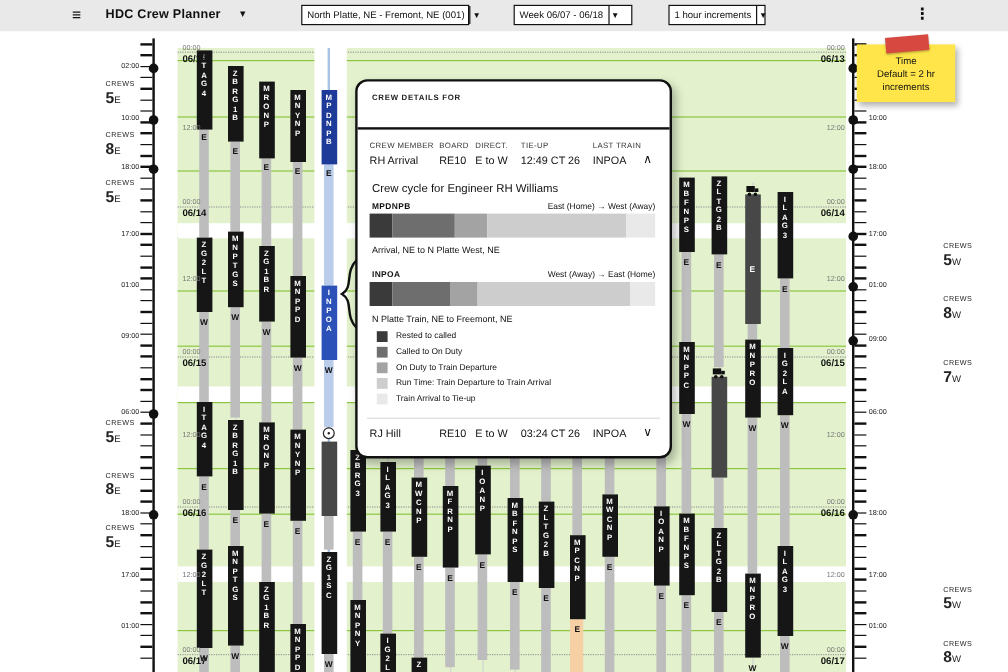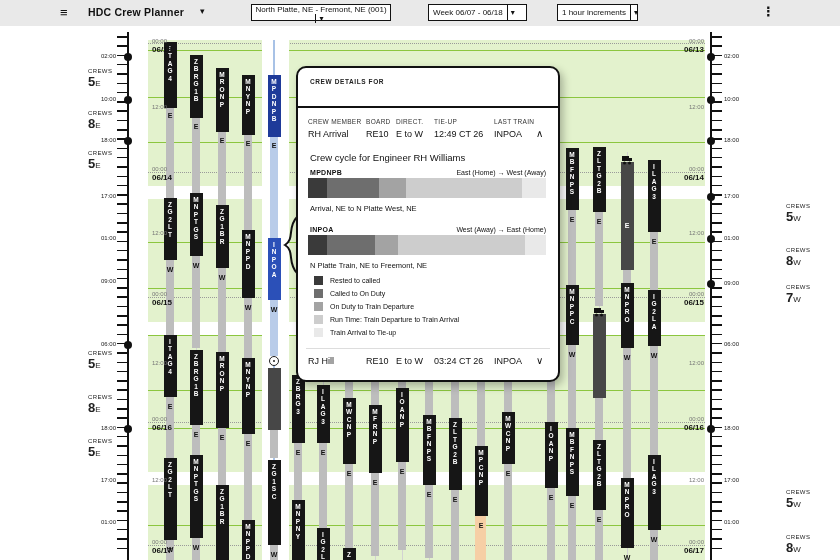--- a/index.html
+++ b/index.html
@@ -6,21 +6,21 @@
   #stage{position:relative;width:840px;height:560px;overflow:hidden;background:#fff;
          font-family:"Liberation Sans","DejaVu Sans",sans-serif;color:#111;}
   
   #toolbar{position:absolute;left:0;top:0;width:840px;height:26px;background:#e9e9e9;z-index:20;}
   #hamburger{position:absolute;left:60px;top:6px;width:13px;height:13px;font-size:13px;line-height:13px;font-weight:bold;cursor:pointer;}
   #app-title{position:absolute;left:88px;top:6px;font-size:10.5px;font-weight:bold;letter-spacing:.2px;}
   #title-caret{position:absolute;left:200px;top:6px;font-size:9px;cursor:pointer;}
   .dd{position:absolute;top:4px;height:15px;background:#fff;border:1px solid #111;font-size:8px;display:flex;align-items:center;cursor:pointer;}
   .dd .dd-text{padding:0 4px;white-space:nowrap;}
   .dd .dd-caret{border-left:1px solid #111;height:100%;display:flex;align-items:center;padding:0 3px;font-size:8px;}
-  #dd-route{left:251px;width:138px;flex-direction:column;}
+  #dd-route{left:251px;width:138px;}
   #dd-week{left:428px;width:97px;}
   #dd-incr{left:557px;width:79px;}
   #kebab{position:absolute;left:762px;top:4px;font-size:13px;font-weight:bold;cursor:pointer;}
   
   #sticky{position:absolute;left:714px;top:37px;width:82px;height:48px;background:#ffe54a;z-index:30;
           box-shadow:2px 3px 5px rgba(0,0,0,.3);text-align:center;font-size:8px;line-height:11px;padding-top:8px;box-sizing:border-box;}
   #sticky-tape{position:absolute;left:24px;top:-7px;width:36px;height:13px;background:#d64840;transform:rotate(-5deg);box-shadow:0 1px 2px rgba(0,0,0,.3);}
   
   #popup{position:absolute;left:296px;top:66px;width:260px;height:312px;background:#fff;border:2px solid #111;
          border-radius:10px;z-index:25;box-shadow:3px 4px 8px rgba(0,0,0,.28);font-size:9px;}
@@ -685,21 +685,21 @@
       <div style="position: absolute; left: 707px; top: 234.5px; width: 8px; height: 8px; border-radius: 50%; background: rgb(17, 17, 17); z-index: 6;"></div>
       <div class="outer-lab" style="position: absolute; left: 724px; top: 280px; width: 36px; z-index: 6;">09:00</div>
       <div style="position: absolute; left: 707px; top: 279.5px; width: 8px; height: 8px; border-radius: 50%; background: rgb(17, 17, 17); z-index: 6;"></div>
       <div class="outer-lab" style="position: absolute; left: 724px; top: 341px; width: 36px; z-index: 6;">06:00</div>
       <div class="outer-lab" style="position: absolute; left: 724px; top: 425px; width: 36px; z-index: 6;">18:00</div>
       <div style="position: absolute; left: 707px; top: 424.5px; width: 8px; height: 8px; border-radius: 50%; background: rgb(17, 17, 17); z-index: 6;"></div>
       <div class="outer-lab" style="position: absolute; left: 724px; top: 477px; width: 36px; z-index: 6;">17:00</div>
       <div class="outer-lab" style="position: absolute; left: 724px; top: 519px; width: 36px; z-index: 6;">01:00</div>
       <div class="crews" style="position: absolute; left: 786px; top: 203px; width: 40px; z-index: 6;"><div>CREWS</div><b>5</b><i>W</i></div>
       <div class="crews" style="position: absolute; left: 786px; top: 247px; width: 40px; z-index: 6;"><div>CREWS</div><b>8</b><i>W</i></div>
-      <div class="crews" style="position: absolute; left: 786px; top: 284px; width: 40px; z-index: 6;"><div>CREWS</div><b>7</b><i>W</i></div>
+      <div class="crews" style="position: absolute; left: 786px; top: 300px; width: 40px; z-index: 6;"><div>CREWS</div><b>7</b><i>W</i></div>
       <div class="crews" style="position: absolute; left: 786px; top: 489px; width: 40px; z-index: 6;"><div>CREWS</div><b>5</b><i>W</i></div>
       <div class="crews" style="position: absolute; left: 786px; top: 534px; width: 40px; z-index: 6;"><div>CREWS</div><b>8</b><i>W</i></div>
       <div class="inner-lab" style="position: absolute; left: 660px; top: 38px; width: 44px; text-align: right; z-index: 6;">00:00</div>
       <div class="inner-date" style="position: absolute; left: 660px; top: 45px; width: 44px; text-align: right; z-index: 6;">06/13</div>
       <div class="inner-lab" style="position: absolute; left: 660px; top: 104px; width: 44px; text-align: right; z-index: 6;">12:00</div>
       <div class="inner-lab" style="position: absolute; left: 660px; top: 166px; width: 44px; text-align: right; z-index: 6;">00:00</div>
       <div class="inner-date" style="position: absolute; left: 660px; top: 173px; width: 44px; text-align: right; z-index: 6;">06/14</div>
       <div class="inner-lab" style="position: absolute; left: 660px; top: 230px; width: 44px; text-align: right; z-index: 6;">12:00</div>
       <div class="inner-lab" style="position: absolute; left: 660px; top: 291px; width: 44px; text-align: right; z-index: 6;">00:00</div>
       <div class="inner-date" style="position: absolute; left: 660px; top: 298px; width: 44px; text-align: right; z-index: 6;">06/15</div>
@@ -787,14 +787,22 @@
     <div id="pp-div2"></div>
 
     <span class="pp-r2 pp-col0">RJ Hill</span>
     <span class="pp-r2 pp-col1">RE10</span>
     <span class="pp-r2 pp-col2">E to W</span>
     <span class="pp-r2 pp-col3">03:24 CT 26</span>
     <span class="pp-r2 pp-col4">INPOA</span>
     <span class="pp-chev" style="top:287px;">∨</span>
   </div>
 
+  <div id="sticky">
+    <div id="sticky-tape"></div>
+    <div>
+      <div>Time</div>
+      <div>Default = 2 hr</div>
+      <div>increments</div>
+    </div>
+  </div>
 
 </div>
 
 </body></html>

